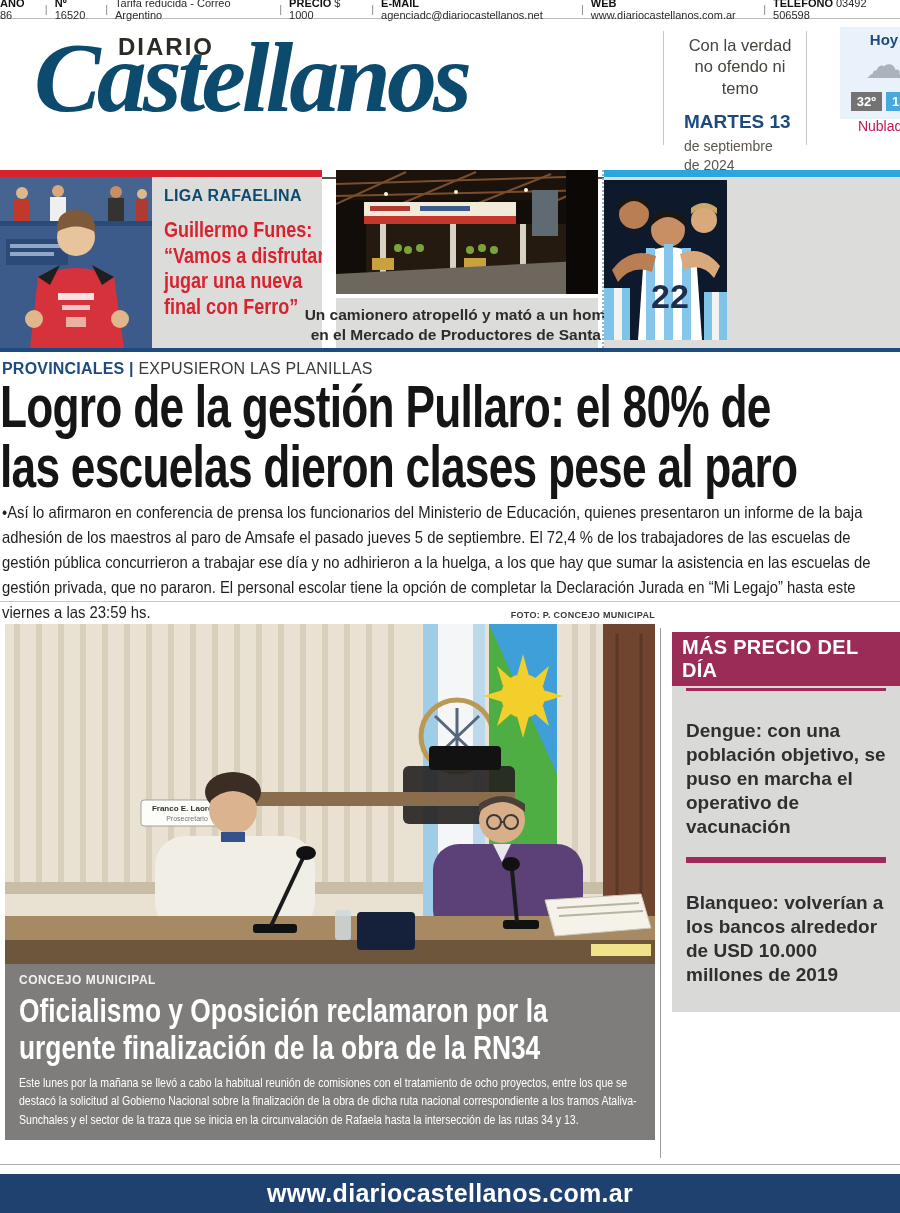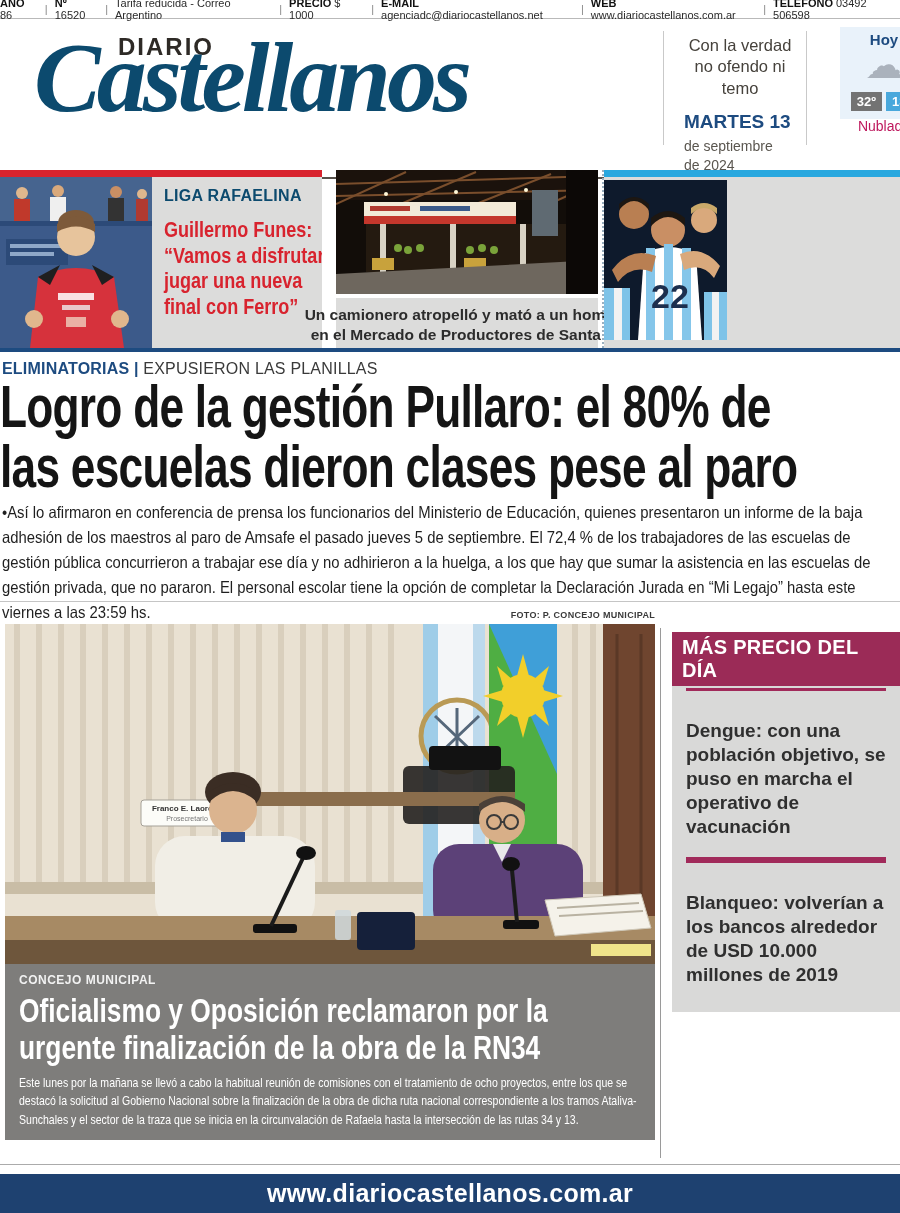--- a/index.html
+++ b/index.html
@@ -244,21 +244,21 @@
           <rect x="10" y="108" width="8" height="52" fill="#f2f2f2"></rect>
         <rect x="100" y="112" width="23" height="48" fill="#7ec3e8"></rect>
           <rect x="108" y="112" width="7" height="48" fill="#f2f2f2"></rect>
       </svg>
     </div>
   </div>
 
   <div class="navyrule"></div>
 
   <div class="m-kicker">
-    <span class="sec">ELIMINATORIAS</span>
+    <span class="sec">PROVINCIALES</span>
     <span class="sec">|</span>
     <span class="rest"> EXPUSIERON LAS PLANILLAS</span>
   </div>
   <div class="m-headline">
     <div>Logro de la gestión Pullaro: el 80% de</div>
     <div>las escuelas dieron clases pese al paro</div>
   </div>
   <div class="m-lede">•Así lo afirmaron en conferencia de prensa los funcionarios del Ministerio de Educación, quienes presentaron un informe de la baja adhesión de los maestros al paro de Amsafe el pasado jueves 5 de septiembre. El 72,4 % de los trabajadores de las escuelas de gestión pública concurrieron a trabajar ese día y no adhirieron a la huelga, a los que hay que sumar la asistencia en las escuelas de gestión privada, que no pararon. El personal escolar tiene la opción de completar la Declaración Jurada en “Mi Legajo” hasta este viernes a las 23:59 hs.</div>
 
   <div class="thinrule"></div>

